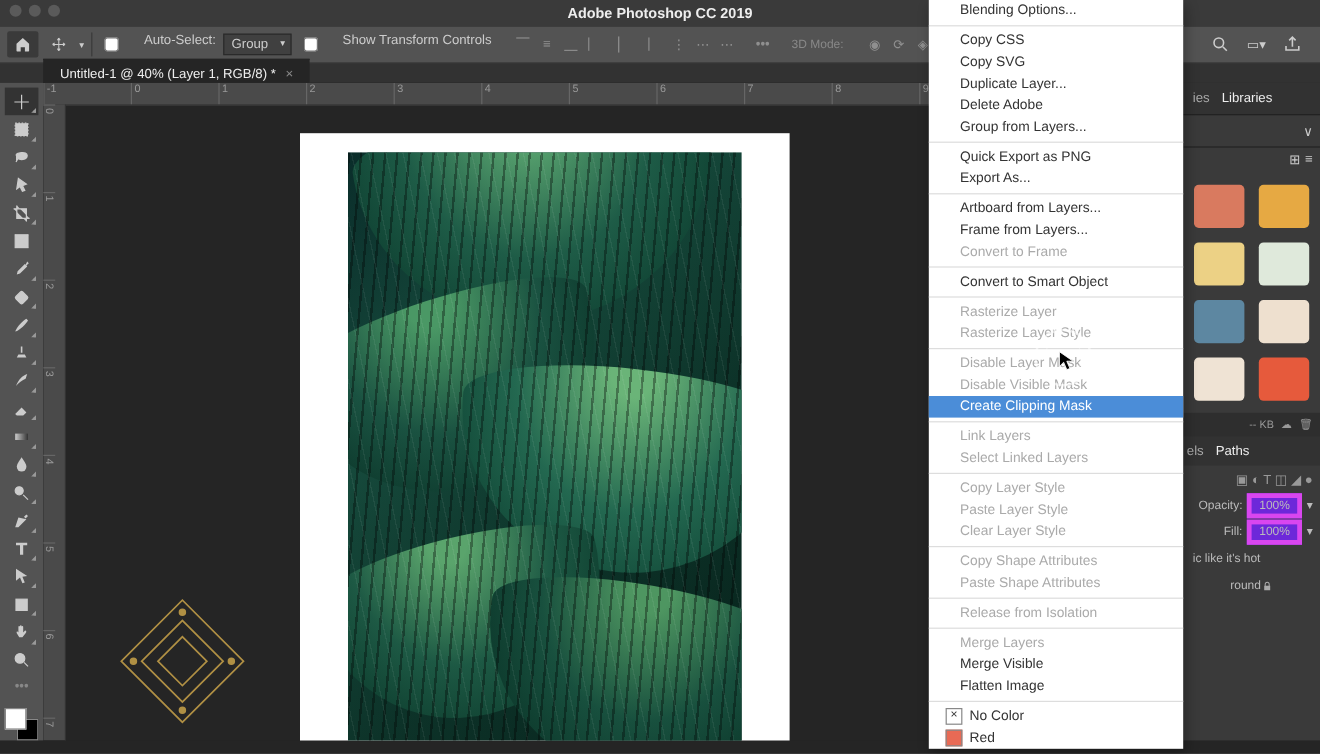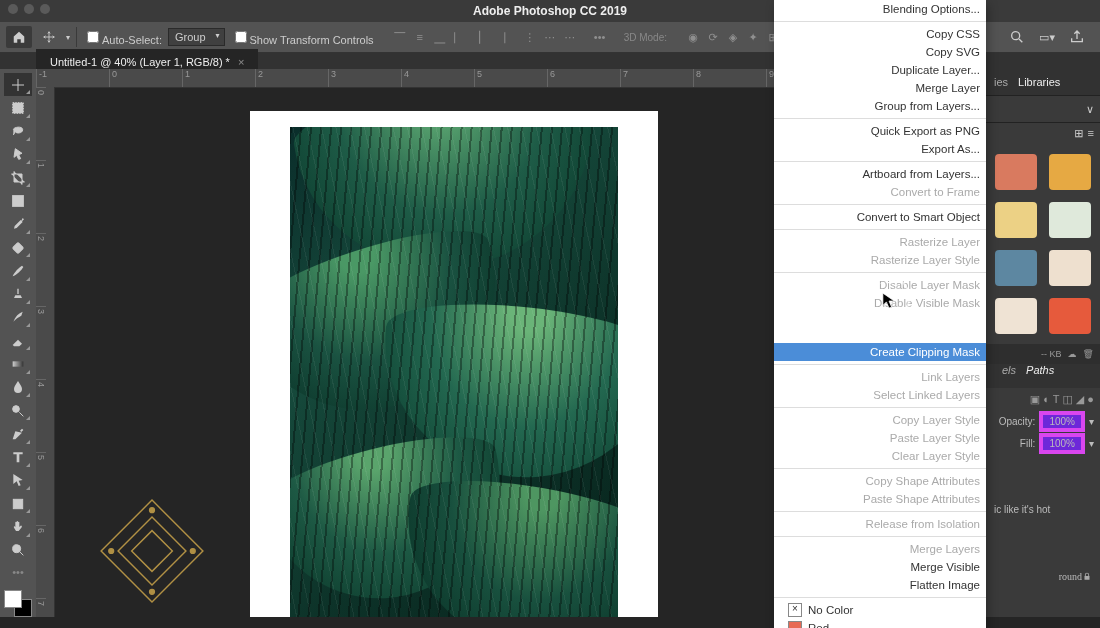--- a/index.html
+++ b/index.html
@@ -5,21 +5,21 @@
   html,body{margin:0;padding:0;width:1100px;height:628px;overflow:hidden;font-family:Arial,Helvetica,sans-serif;background:#252525;color:#ccc;font-size:11px;}
   .titlebar{height:22px;background:#3a3a3a;display:flex;align-items:center;justify-content:center;position:relative;}
   .traffic{position:absolute;left:8px;top:4px;display:flex;gap:6px;}
   .traffic span{width:10px;height:10px;border-radius:50%;background:#5a5a5a;display:block;}
   .title{font-size:12px;font-weight:bold;color:#eee;}
   .optionsbar{height:30px;background:#535353;display:flex;align-items:center;padding:0 6px;gap:6px;border-bottom:1px solid #333;}
   .home-btn{width:26px;height:22px;background:#3a3a3a;display:flex;align-items:center;justify-content:center;border-radius:2px;}
   .home-btn svg{width:14px;height:14px;fill:#ccc;}
   .move-icon{width:22px;height:22px;display:flex;align-items:center;justify-content:center;}
   .move-icon svg{width:14px;height:14px;stroke:#ccc;fill:none;stroke-width:1.5;}
-  .opt-check{display:flex;align-items:flex-end;gap:0;}
+  .opt-check{display:flex;align-items:flex-start;gap:18px;}
   .opt-check input{width:12px;height:12px;}
   .group-dd{background:#404040;border:1px solid #2a2a2a;padding:2px 18px 2px 6px;position:relative;color:#ccc;}
   .group-dd::after{content:'▾';position:absolute;right:4px;top:2px;font-size:8px;}
   .align-icons{display:flex;gap:4px;margin-left:12px;}
   .align-icons span{width:16px;height:16px;display:flex;align-items:center;justify-content:center;opacity:.5;}
   .spacer{flex:1;}
   .right-top{display:flex;gap:12px;align-items:center;padding-right:8px;}
   .right-top span{width:18px;height:18px;display:flex;align-items:center;justify-content:center;}
   .tabbar{height:16px;background:#323232;display:flex;align-items:center;padding-left:36px;}
   .doc-tab{background:#252525;padding:6px 14px;font-size:11px;color:#eee;border-top:1px solid #252525;}
@@ -42,44 +42,44 @@
   .image-frame{position:absolute;left:40px;top:16px;width:328px;height:528px;background:linear-gradient(135deg,#0a2d2a,#164a3c 30%,#0d3329 60%,#062019);overflow:hidden;}
   .palm{position:absolute;border-radius:50% 50% 50% 50% / 20% 20% 80% 80%;}
   .p1{width:300px;height:180px;left:10px;top:-40px;background:radial-gradient(ellipse at top,#5da872 10%,#1e5c47 50%,#063226);transform:rotate(-8deg);}
   .p2{width:260px;height:160px;left:-40px;top:120px;background:radial-gradient(ellipse at top,#4a9865 10%,#1a5241 50%,#052a20);transform:rotate(-18deg);}
   .p3{width:280px;height:170px;left:90px;top:180px;background:radial-gradient(ellipse at top,#6ab478 10%,#236850 50%,#08372a);transform:rotate(6deg);}
   .p4{width:240px;height:150px;left:-20px;top:320px;background:radial-gradient(ellipse at top,#5aa46c 10%,#1d5944 50%,#063024);transform:rotate(-14deg);}
   .p5{width:260px;height:160px;left:110px;top:360px;background:radial-gradient(ellipse at top,#4e9661 10%,#18503e 50%,#052a20);transform:rotate(10deg);}
   .fronds{position:absolute;inset:0;background:repeating-linear-gradient(95deg,rgba(0,0,0,.35) 0 2px,transparent 2px 10px);mix-blend-mode:multiply;}
   .fronds2{position:absolute;inset:0;background:repeating-linear-gradient(78deg,rgba(255,255,255,.06) 0 1px,transparent 1px 14px);}
   .context-menu{position:absolute;left:774px;top:0;width:212px;background:#fff;color:#333;font-size:11.5px;box-shadow:2px 4px 10px rgba(0,0,0,.3);z-index:50;}
-  .cm-item{padding:3px 6px;white-space:nowrap;text-align:right;}
+  .cm-item{padding:3px 26px;white-space:nowrap;}
   .cm-item.disabled{color:#aaa;}
-  .cm-item.hover{background:#4b8dd8;color:#fff;position:relative;margin-top:31px;}
+  .cm-item.hover{background:#4b8dd8;color:#fff;position:relative;}
   .cm-sep{height:1px;background:#ddd;margin:3px 0;}
   .cm-color{display:flex;align-items:center;gap:6px;padding:2px 14px;}
   .cm-color .sw{width:12px;height:12px;border:1px solid #888;}
   .cursor{position:absolute;left:882px;top:292px;z-index:60;}
   .cursor svg{width:14px;height:18px;fill:#000;stroke:#fff;stroke-width:.8;}
   .ring{position:absolute;left:862px;top:274px;width:44px;height:44px;border:2px solid rgba(255,255,255,.6);border-radius:50%;z-index:55;}
   .ring::after{content:'';position:absolute;inset:6px;border:1px solid rgba(255,255,255,.35);border-radius:50%;}
   .panels{width:114px;background:#3a3a3a;display:flex;flex-direction:column;}
   .psep{width:28px;background:#474747;}
   .panel-tab-row{height:26px;background:#323232;display:flex;align-items:center;padding:0 8px;gap:10px;font-size:11px;color:#aaa;border-bottom:1px solid #222;}
   .panel-tab-row .active{color:#eee;}
   .swatch-grid{padding:10px 8px;display:grid;grid-template-columns:repeat(2,42px);gap:12px;justify-content:center;}
   .swatch{width:42px;height:36px;border-radius:4px;}
   .panel-foot{height:20px;background:#2e2e2e;display:flex;align-items:center;justify-content:flex-end;padding:0 6px;gap:6px;font-size:9px;color:#999;}
   .layer-panel{flex:1;display:flex;flex-direction:column;}
-  .lp-tabs{height:24px;background:#323232;display:flex;padding:0 16px;gap:10px;font-size:11px;color:#aaa;font-style:italic;}
+  .lp-tabs{height:24px;background:#323232;display:flex;align-items:center;padding:0 3px;gap:10px;font-size:11px;color:#aaa;}
   .lp-tabs .active{color:#eee;}
   .lp-icons{height:22px;display:flex;align-items:center;justify-content:flex-end;gap:6px;padding:0 6px;color:#999;font-size:11px;}
   .lp-row{height:22px;display:flex;align-items:center;justify-content:flex-end;gap:4px;padding:0 6px;font-size:10px;color:#bbb;}
   .lp-row .val{background:#6d28d9;padding:1px 6px;border:4px solid #d946ef;}
-  .lp-text{padding:6px 8px;font-size:10px;color:#bbb;margin-top:44px;}
+  .lp-text{padding:6px 8px;font-size:10px;color:#bbb;}
   .lock-ic{width:10px;}
   .logo-overlay{position:absolute;left:56px;bottom:6px;width:120px;height:120px;opacity:.85;}
   .logo-overlay svg{width:100%;height:100%;stroke:#c9a34a;fill:none;stroke-width:1.2;}
 </style>
 </head>
 <body>
 
 <div class="titlebar">
   <div class="traffic">
       <span></span>
@@ -365,43 +365,44 @@
           <span>Opacity:</span>
           <span class="val">100%</span>
           <span>▾</span>
         </div>
       <div class="lp-row">
           <span>Fill:</span>
           <span class="val">100%</span>
           <span>▾</span>
         </div>
       <div class="lp-text">ic like it's hot</div>
-      <div class="lp-text" style="display:flex;justify-content:flex-end;font-family:Liberation Serif, serif;">
+      <div class="lp-text" style="display:flex;justify-content:center;">
           <span>round</span>
           <svg class="lock-ic" viewBox="0 0 24 24" fill="#aaa">
             <path d="M7 11V8a5 5 0 1110 0v3h1v9H6v-9zm2 0h6V8a3 3 0 10-6 0z"></path>
           </svg>
         </div>
     </div>
   </div>
 </div>
 
 <div class="context-menu" id="context-menu">
     <div class="cm-item">Blending Options...</div>
     <div class="cm-sep"></div>
     <div class="cm-item">Copy CSS</div>
     <div class="cm-item">Copy SVG</div>
     <div class="cm-item">Duplicate Layer...</div>
-    <div class="cm-item">Merge Layer</div>
+    <div class="cm-item">Delete Adobe</div>
     <div class="cm-item">Group from Layers...</div>
     <div class="cm-sep"></div>
     <div class="cm-item">Quick Export as PNG</div>
     <div class="cm-item">Export As...</div>
     <div class="cm-sep"></div>
     <div class="cm-item">Artboard from Layers...</div>
+    <div class="cm-item">Frame from Layers...</div>
     <div class="cm-item disabled">Convert to Frame</div>
     <div class="cm-sep"></div>
     <div class="cm-item">Convert to Smart Object</div>
     <div class="cm-sep"></div>
     <div class="cm-item disabled">Rasterize Layer</div>
     <div class="cm-item disabled">Rasterize Layer Style</div>
     <div class="cm-sep"></div>
     <div class="cm-item disabled">Disable Layer Mask</div>
     <div class="cm-item disabled">Disable Visible Mask</div>
     <div class="cm-item hover">Create Clipping Mask</div>

